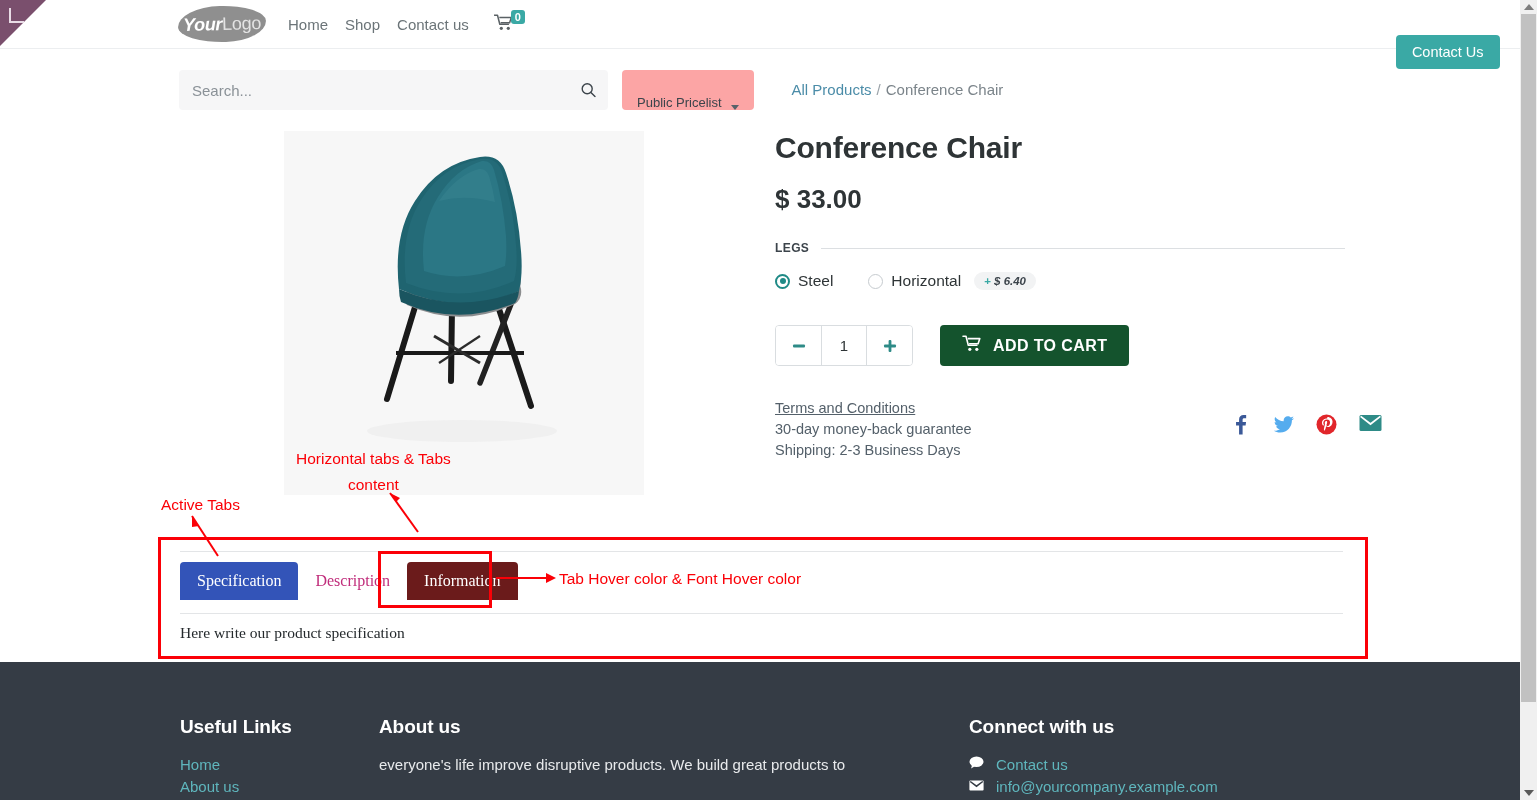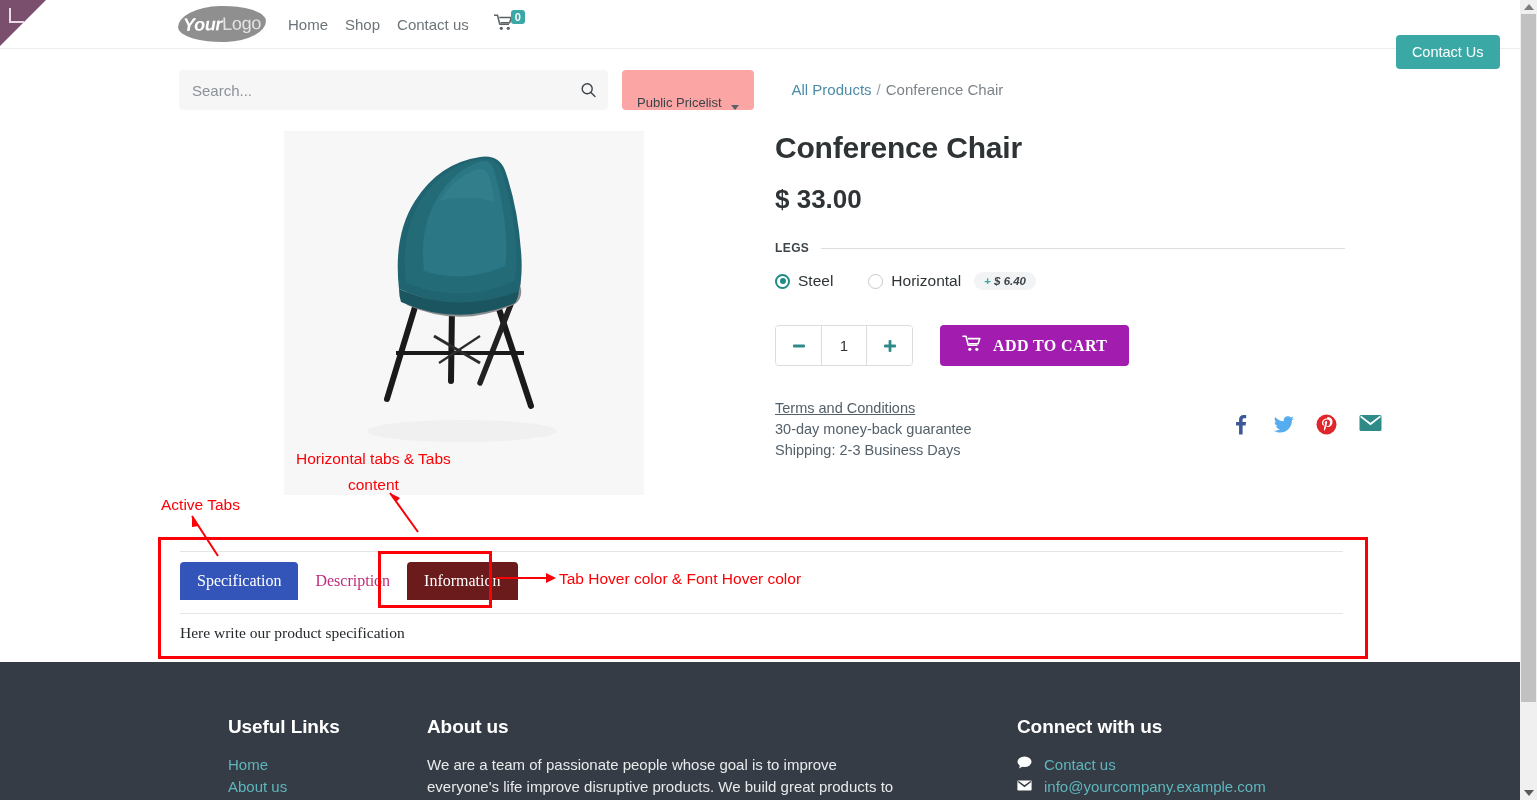--- a/index.html
+++ b/index.html
@@ -177,25 +177,25 @@
     display: flex; align-items: center; justify-content: center;
     font-family: "Liberation Sans", sans-serif;
   }
   .qty-val {
     width: 46px; height: 100%; border: none;
     border-left: 1px solid #d9dde0; border-right: 1px solid #d9dde0;
     text-align: center; font-size: 15px; color: #2e3436; outline: none;
     font-family: "Liberation Sans", sans-serif; background: #fff;
   }
   .btn-cart {
-    background: #a21caf; color: #fff; border: none; border-radius: 4px;
+    background: #14532d; color: #fff; border: none; border-radius: 4px;
     height: 41px; padding: 0 22px; font-size: 16px; font-weight: bold;
     letter-spacing: 0.4px; cursor: pointer; display: flex;
     align-items: center; gap: 11px;
-    font-family: Liberation Serif, serif; white-space: nowrap;
+    font-family: Liberation Sans, sans-serif; white-space: nowrap;
   }
   .terms-block { margin-top: 32px; font-size: 14.5px; color: #54606a; line-height: 21px; }
   .terms-block a { color: #54606a; text-decoration: underline; }
   .social-row {
     display: flex; gap: 22px; align-items: center;
     margin-top: -47px; margin-left: 455px;
   }
   .soc { width: 21px; height: 21px; cursor: pointer; }
   
   .anno {
@@ -227,21 +227,21 @@
   .tab-panel {
     font-family: "Liberation Serif", serif;
     font-size: 15.5px; color: #24292c; padding-top: 24px;
   }
   
   .footer {
     position: absolute; left: 0; bottom: 0; width: 1520px;
     height: 138px; background: #353c45; color: #fff;
     padding-left: 180px; padding-top: 54px;
   }
-  .footer-cols { display: flex; margin-left: 48px; }
+  .footer-cols { display: flex; }
   .fcol-links { width: 199px; }
   .fcol-about { width: 590px; }
   .fcol-connect { width: 400px; }
   .f-head {
     font-size: 19px; font-weight: bold; color: #ffffff;
     letter-spacing: -0.1px; margin-bottom: 16px;
   }
   .f-link {
     display: block; font-size: 15px; color: #5fb6bd;
     text-decoration: none; line-height: 22px;
@@ -473,21 +473,20 @@
 
   <div class="footer">
     <div class="footer-cols">
       <div class="fcol-links">
         <div class="f-head">Useful Links</div>
         <a class="f-link" href="#">Home</a>
         <a class="f-link" href="#">About us</a>
       </div>
       <div class="fcol-about">
         <div class="f-head">About us</div>
-        <div class="f-text">We are a team of passionate people whose goal is to improve</div>
         <div class="f-text">everyone's life improve disruptive products. We build great products to</div>
       </div>
       <div class="fcol-connect">
         <div class="f-head">Connect with us</div>
         <div class="f-contact-row">
           <span class="f-ico">
             <svg width="15" height="13" viewBox="0 0 15 13">
               <ellipse cx="7.5" cy="5.7" rx="7" ry="5.2" fill="#ffffff"></ellipse>
               <path d="M3 9.5 L2 12.5 L5.6 10.4 z" fill="#ffffff"></path>
             </svg>

